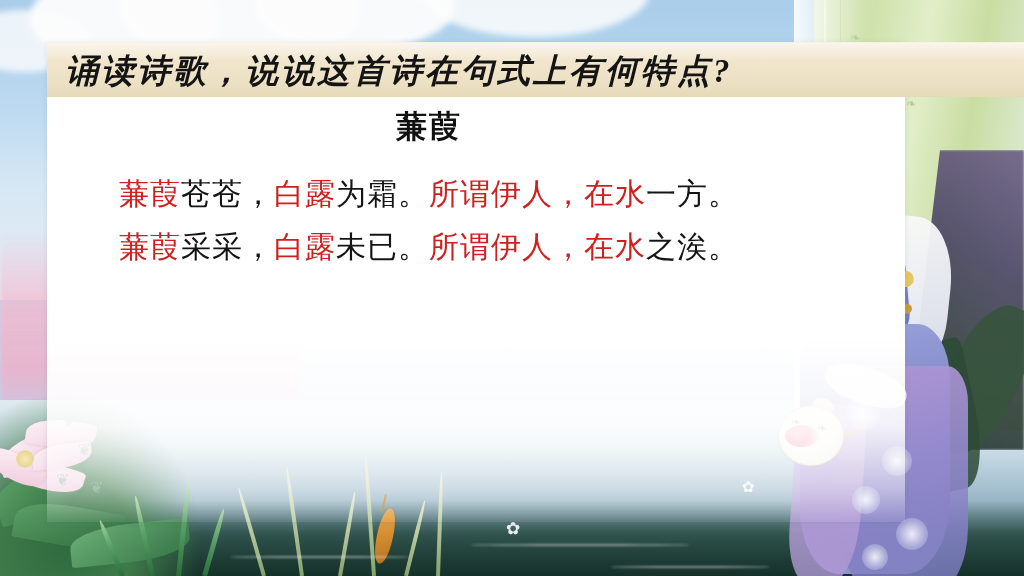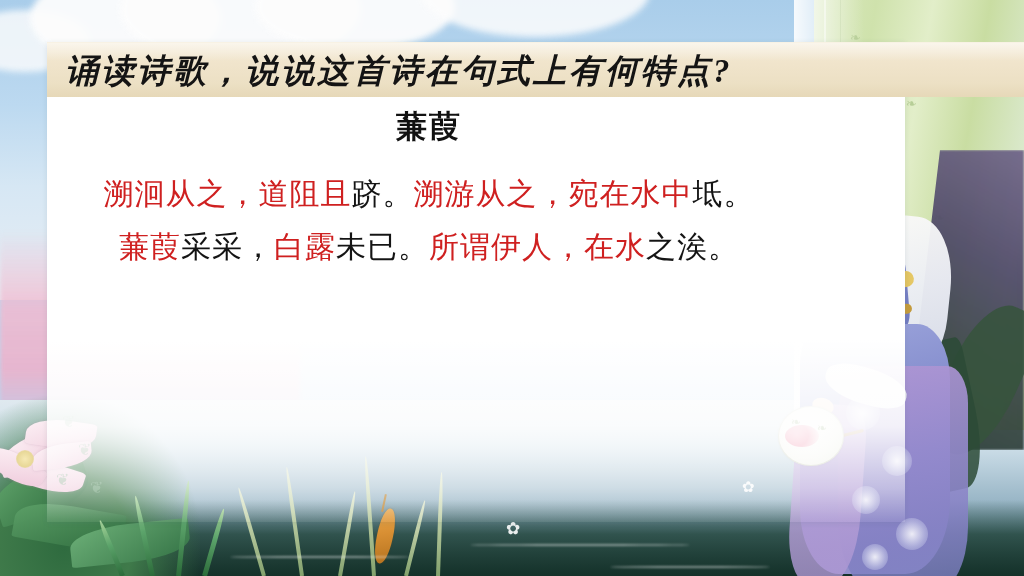--- a/index.html
+++ b/index.html
@@ -346,15 +346,15 @@
 <div id="panel"></div>
 
 <div id="title-band">
   <div class="band-sheen"></div>
   <div id="slide-title">诵读诗歌，说说这首诗在句式上有何特点?</div>
 </div>
 
 <div id="poem-title">蒹葭</div>
 
 <div id="poem">
-    <div class="poem-line"><span class="seg-red">溯洄从之，</span><span class="seg-red">道阻且</span><span class="seg-black">跻。</span><span class="seg-red">溯游从之，</span><span class="seg-red">宛在水中</span><span class="seg-black">坻。</span></div>
+    <div class="poem-line"><span class="seg-red">蒹葭</span><span class="seg-black">苍苍，</span><span class="seg-red">白露</span><span class="seg-black">为霜。</span><span class="seg-red">所谓伊人，</span><span class="seg-red">在水</span><span class="seg-black">一方。</span></div>
     <div class="poem-line"><span class="seg-red">蒹葭</span><span class="seg-black">采采，</span><span class="seg-red">白露</span><span class="seg-black">未已。</span><span class="seg-red">所谓伊人，</span><span class="seg-red">在水</span><span class="seg-black">之涘。</span></div>
   </div>
 
 </body></html>

